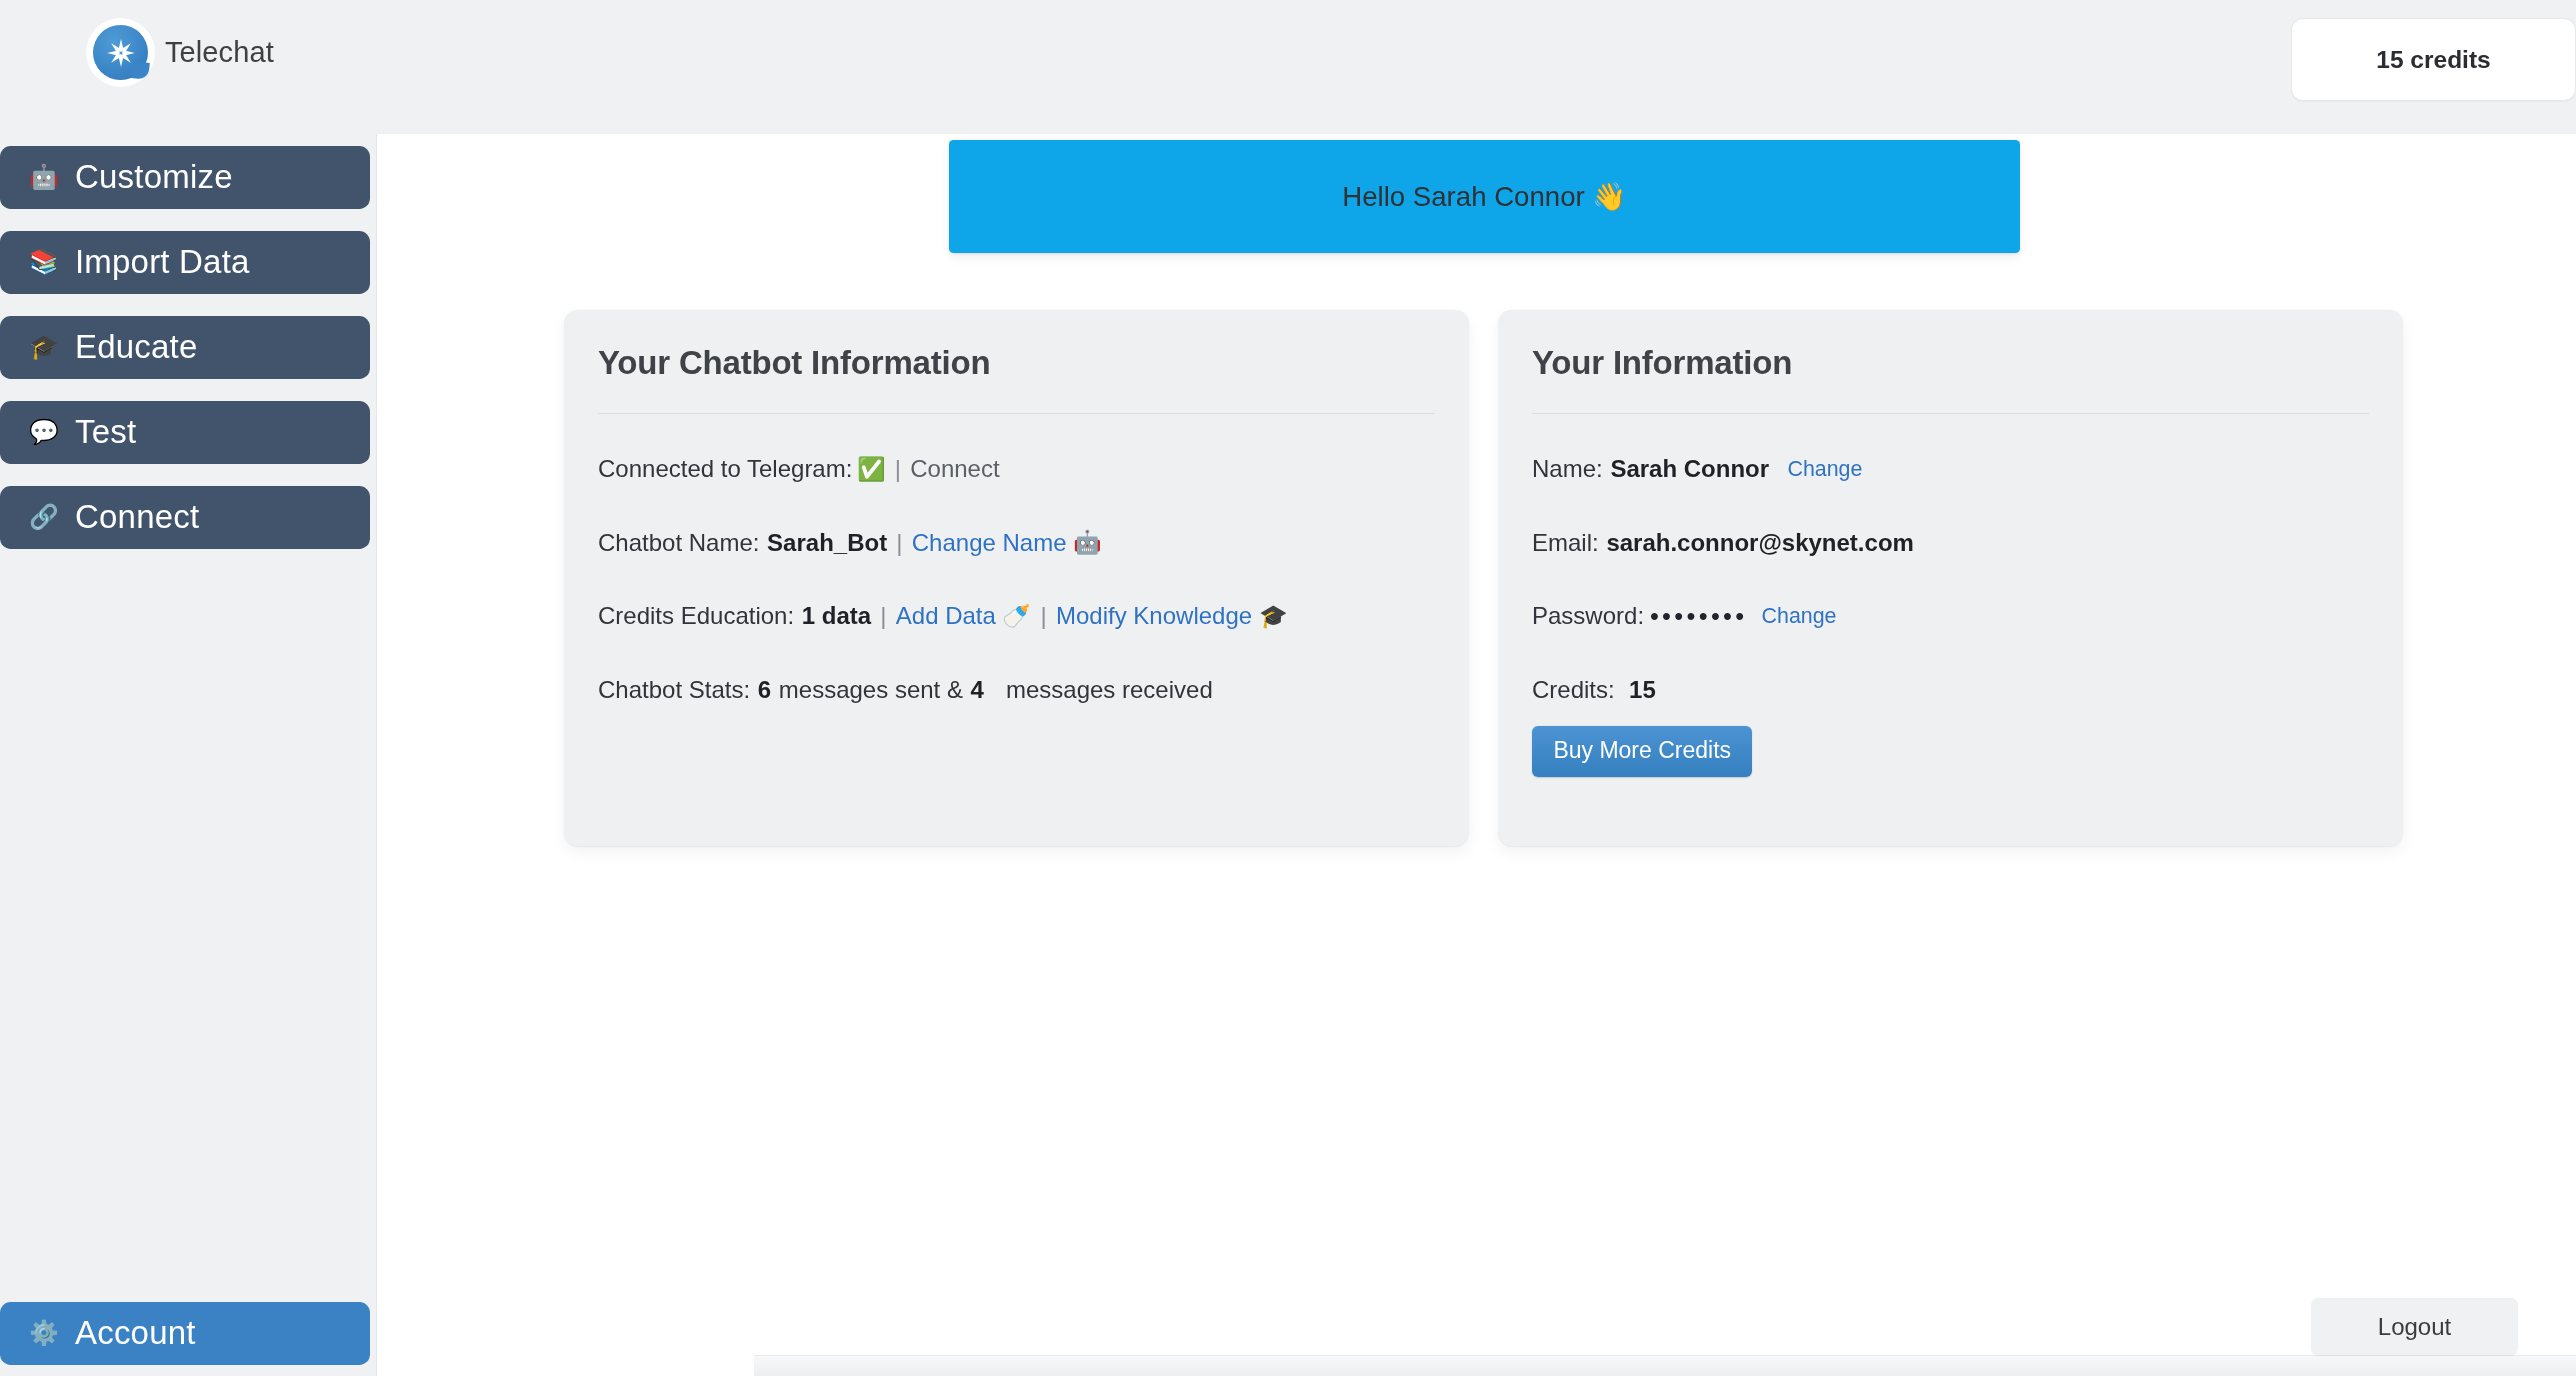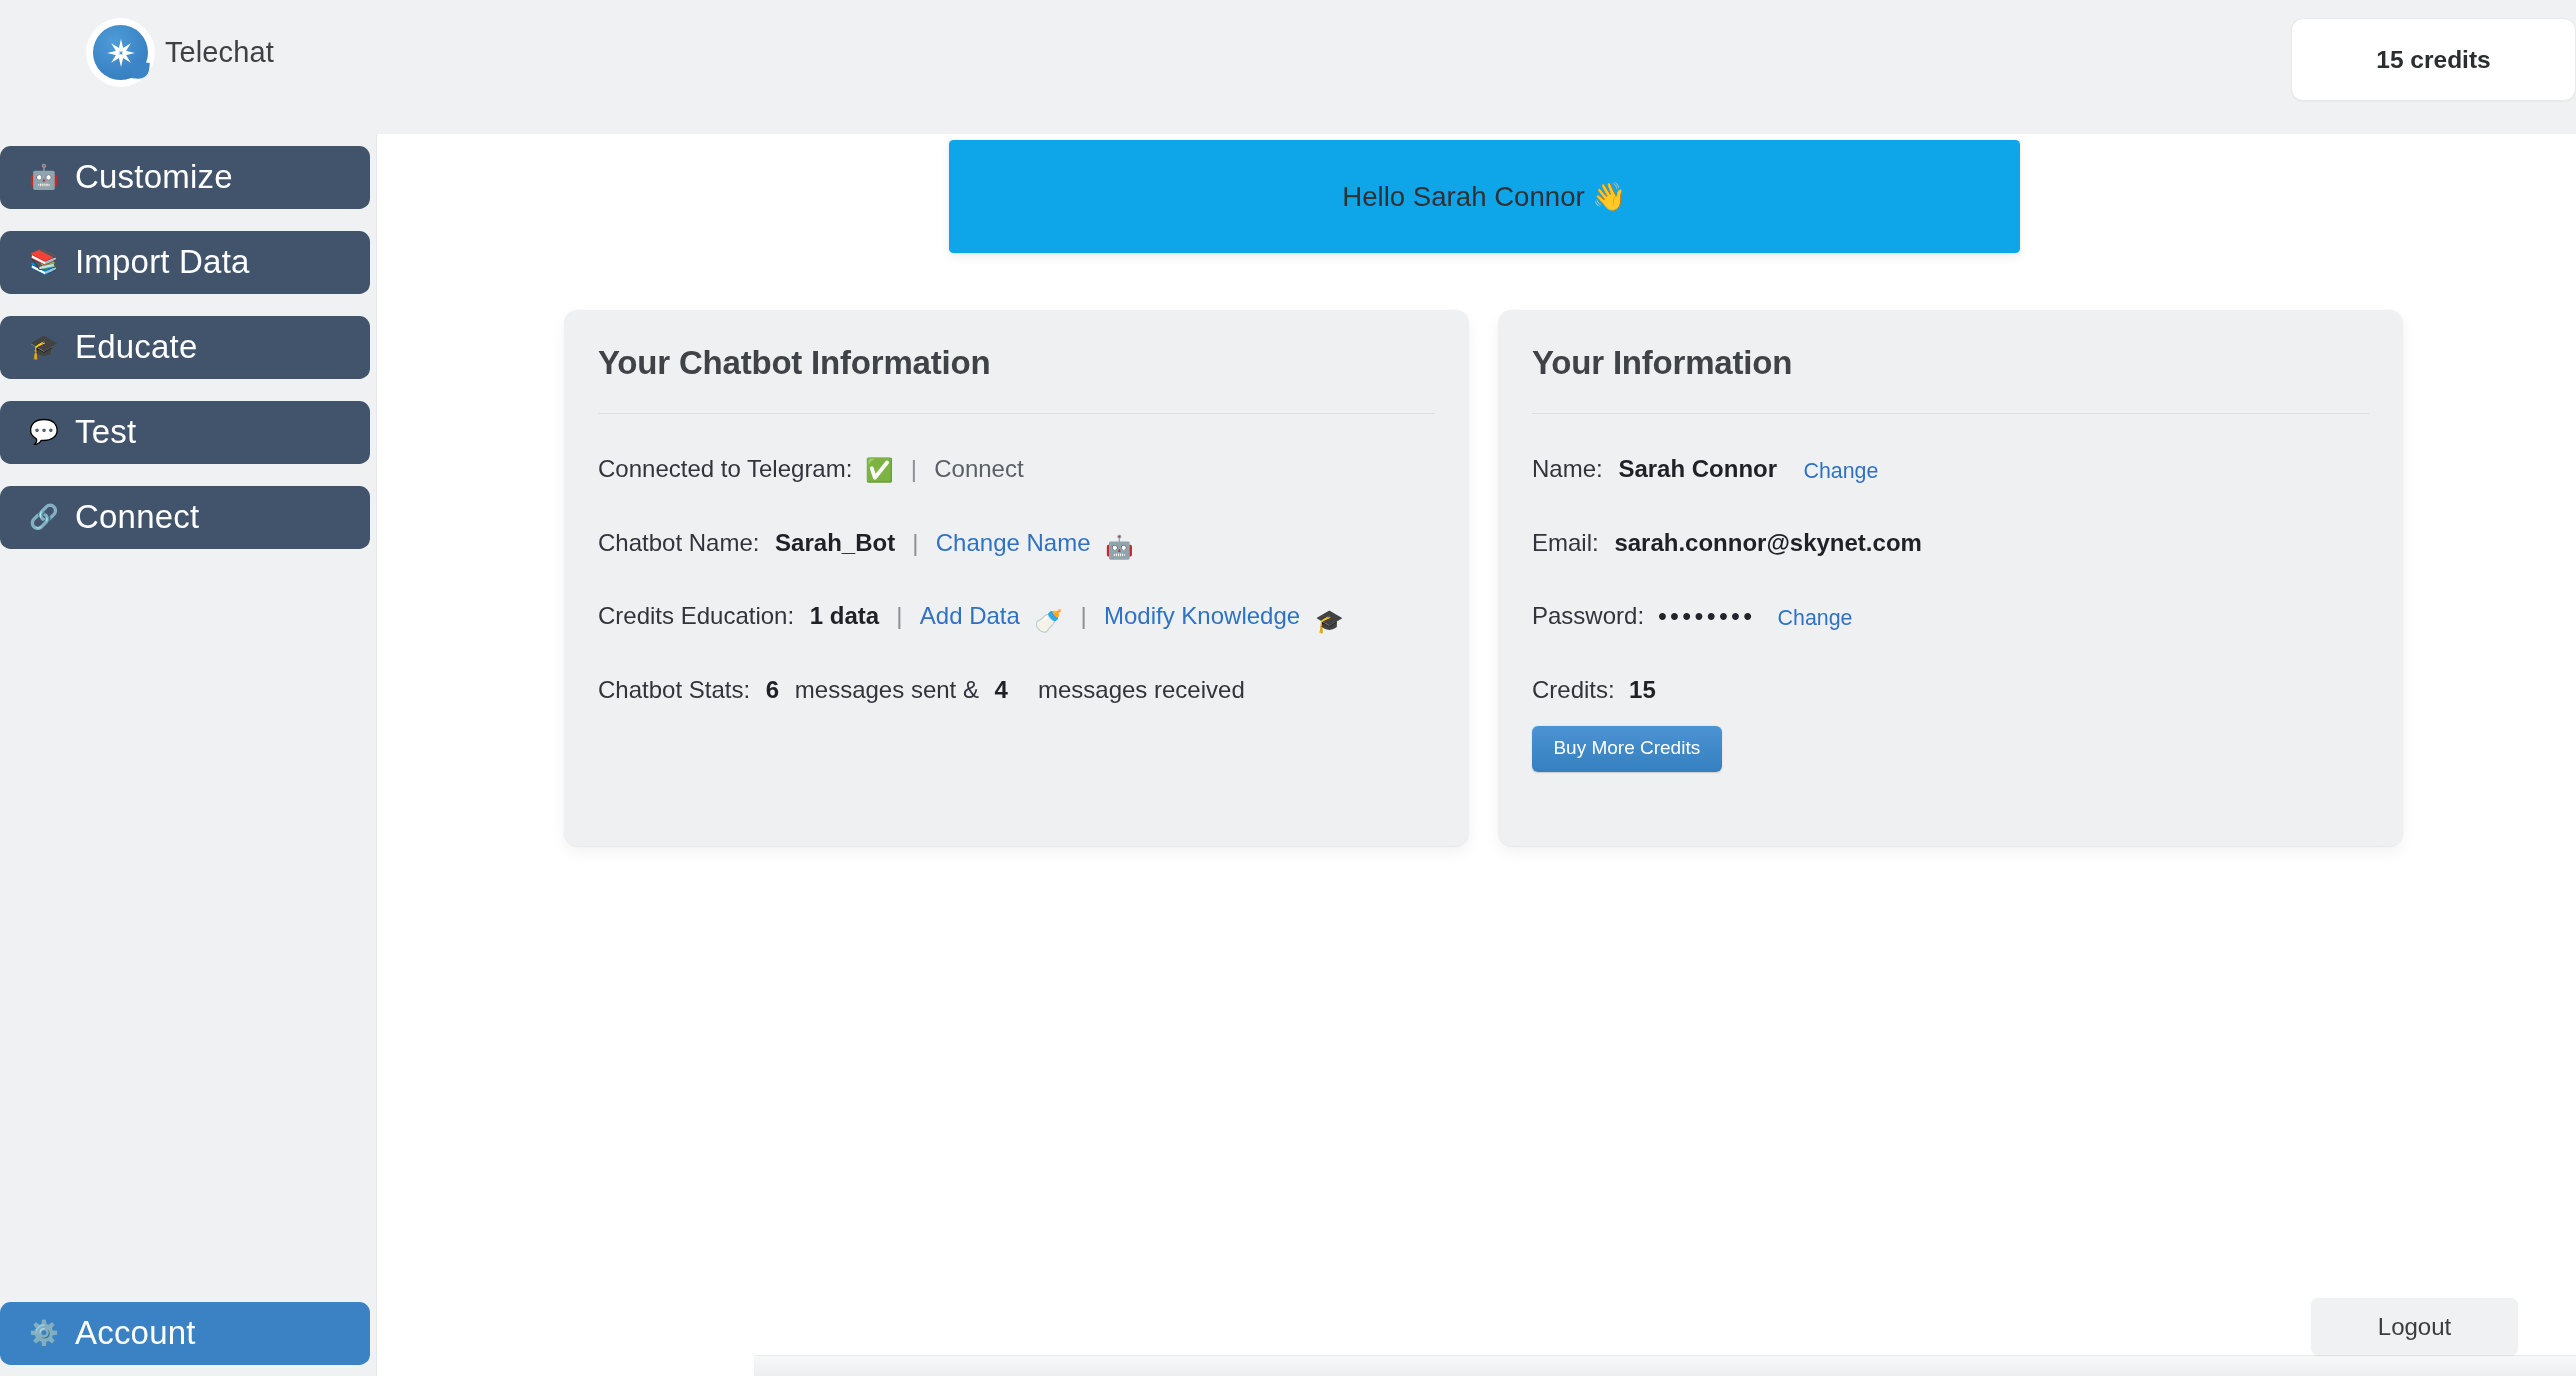--- a/index.html
+++ b/index.html
@@ -201,23 +201,23 @@
   }
 
   .card-body { padding-top: 40px; }
 
   .row {
     font-size: 24px;
     color: #31343a;
     line-height: 1.35;
     margin-bottom: 41px;
     display: flex;
-    align-items: flex-end;
+    align-items: center;
     flex-wrap: wrap;
-    gap: 8px;
+    gap: 0;
   }
   .row:last-child { margin-bottom: 0; }
 
   .row .lbl      { font-weight: 400; }
   .row .val      { font-weight: 700; color: #1f2126; }
   .row .sep      { color: #8b9097; margin: 0 9.2px; }
   .row .emoji    { font-size: 23px; margin-left: 6.9px; line-height: 1; }
 
   a.link {
     color: #2f72c4;
@@ -243,21 +243,21 @@
 
   .buy-btn {
     display: inline-block;
     margin-top: 20px;
     padding: 11.5px 21.4px 12.2px 21.4px;
     border: none;
     border-radius: 6.1px;
     background: linear-gradient(180deg, #4c93d2 0%, #3580c0 100%);
     color: #ffffff;
     font-family: "Liberation Sans", sans-serif;
-    font-size: 19px;
+    font-size: 23px;
     cursor: pointer;
     box-shadow: 0 0.8px 1.5px rgba(16,24,40,.18);
   }
 
   
   .footer-bar {
     position: absolute;
     left: 377px; bottom: 0;
     width: 2199px; height: 21.4px;
     background: linear-gradient(180deg, #f7f8f9 0%, #eceef0 100%);

